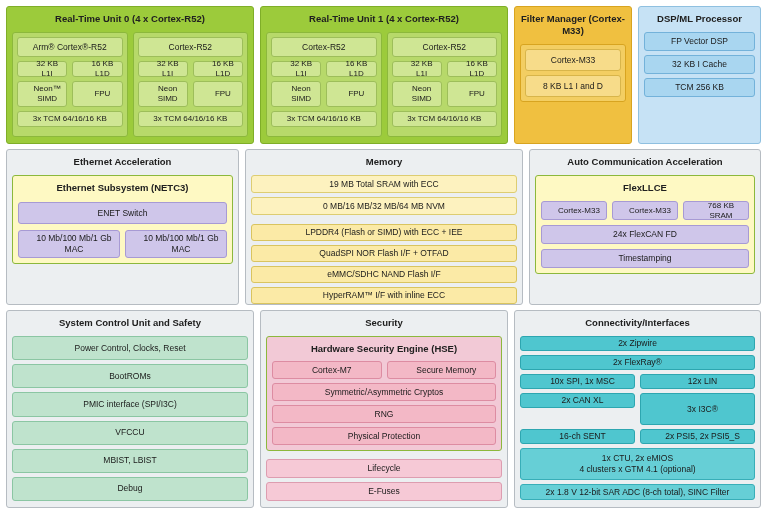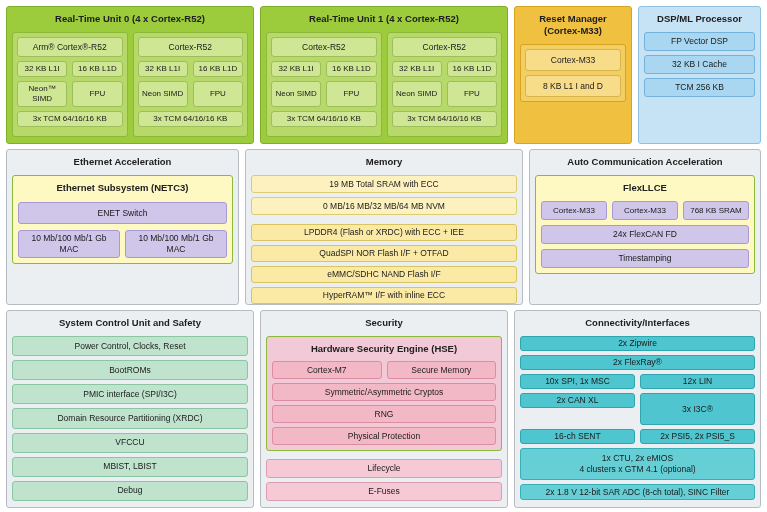--- a/index.html
+++ b/index.html
@@ -71,21 +71,21 @@
 
   .pink-panel{background:#f2c9d6;border-color:#d89bb0;}
   .pink-blk{background:#f3b8c6;border-color:#dd8ca2;}
   .pink-blk2{background:#f6c9d6;border-color:#dd9db0;}
 
   .cyan-blk{background:#4fc6cf;border-color:#2da6b0;}
   .cyan-blk2{background:#66cfd6;border-color:#38aeb8;}
 
   
   .hsplit{display:flex;gap:5px;}
-  .hsplit > *{flex:1;}
+  .hsplit > *{flex:1;padding-left:12px;}
   .col{display:flex;flex-direction:column;gap:4px;}
   .grow{flex:1;}
   .core-group{
     box-sizing:border-box;
     border:1px solid #8cb83c;
     border-radius:3px;
     padding:4px;
     display:flex;flex-direction:column;gap:4px;
   }
   .tiny{font-size:8px;line-height:10px;}
@@ -157,21 +157,21 @@
             <div class="blk green-blk tiny" style="height:26px;">Neon SIMD</div>
             <div class="blk green-blk tiny" style="height:26px;">FPU</div>
           </div>
           <div class="blk green-blk tiny" style="height:16px;">3x TCM 64/16/16 KB</div>
         </div>
 
       </div>
     </div>
 
     <div class="panel orange-panel" style="width:118px;">
-      <div class="panel-title">Reset Manager (Cortex-M33)</div>
+      <div class="panel-title">Filter Manager (Cortex-M33)</div>
       <div class="core-group" style="border-color:#d8a420;background:#f3ce62;">
         <div class="blk orange-blk" style="height:22px;">Cortex-M33</div>
         <div class="blk orange-blk" style="height:22px;">8 KB L1 I and D</div>
       </div>
     </div>
 
     <div class="panel blue-panel" style="width:123px;">
       <div class="panel-title">DSP/ML Processor</div>
       <div class="col">
         <div class="blk blue-blk" style="height:19px;">FP Vector DSP</div>
@@ -196,21 +196,21 @@
       </div>
     </div>
 
     <div class="panel gray-panel" style="width:296px;">
       <div class="panel-title">Memory</div>
       <div class="col">
         <div class="blk yellow-blk" style="height:18px;">19 MB Total SRAM with ECC</div>
         <div class="blk yellow-blk" style="height:18px;">0 MB/16 MB/32 MB/64 MB NVM</div>
       </div>
       <div class="col" style="margin-top:5px;">
-        <div class="blk yellow-blk2" style="height:17px;">LPDDR4 (Flash or XRDC) with ECC + IEE</div>
+        <div class="blk yellow-blk2" style="height:17px;">LPDDR4 (Flash or SIMD) with ECC + IEE</div>
         <div class="blk yellow-blk2" style="height:17px;">QuadSPI NOR Flash I/F + OTFAD</div>
         <div class="blk yellow-blk2" style="height:17px;">eMMC/SDHC NAND Flash I/F</div>
         <div class="blk yellow-blk2" style="height:17px;">HyperRAM™ I/F with inline ECC</div>
       </div>
     </div>
 
     <div class="panel gray-panel" style="width:247px;">
       <div class="panel-title">Auto Communication Acceleration</div>
       <div class="core-group purple-panel" style="padding:5px;gap:5px;">
         <div class="panel-title" style="padding:1px 0 2px 0;">FlexLLCE</div>
@@ -227,21 +227,20 @@
   </div>
 
   <div class="row grow">
 
     <div class="panel gray-panel" style="width:248px;">
       <div class="panel-title">System Control Unit and Safety</div>
       <div class="col grow">
         <div class="blk teal-blk grow">Power Control, Clocks, Reset</div>
         <div class="blk teal-blk grow">BootROMs</div>
         <div class="blk teal-blk grow">PMIC interface (SPI/I3C)</div>
-        <div class="blk teal-blk grow">Domain Resource Partitioning (XRDC)</div>
         <div class="blk teal-blk grow">VFCCU</div>
         <div class="blk teal-blk grow">MBIST, LBIST</div>
         <div class="blk teal-blk grow">Debug</div>
       </div>
     </div>
 
     <div class="panel gray-panel" style="width:248px;">
       <div class="panel-title">Security</div>
       <div class="core-group pink-panel" style="padding:5px;">
         <div class="panel-title" style="padding:1px 0 2px 0;">Hardware Security Engine (HSE)</div>

